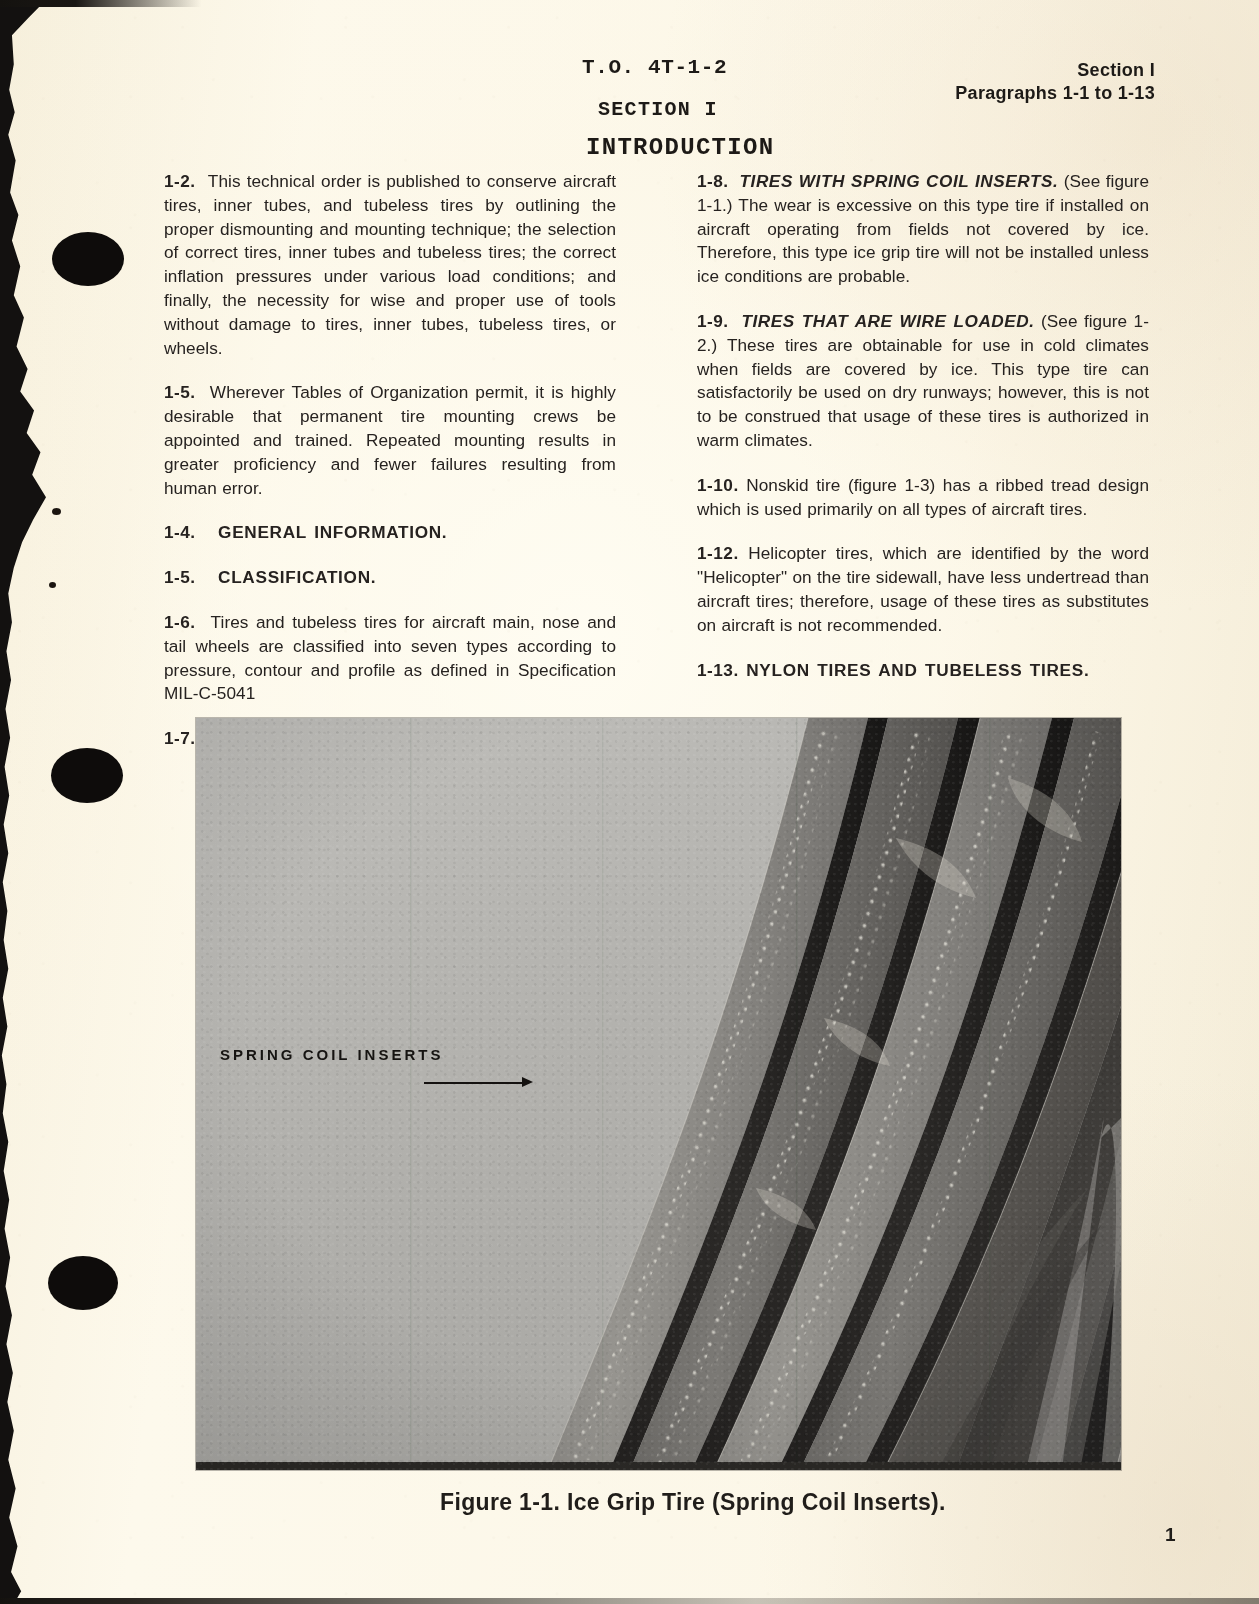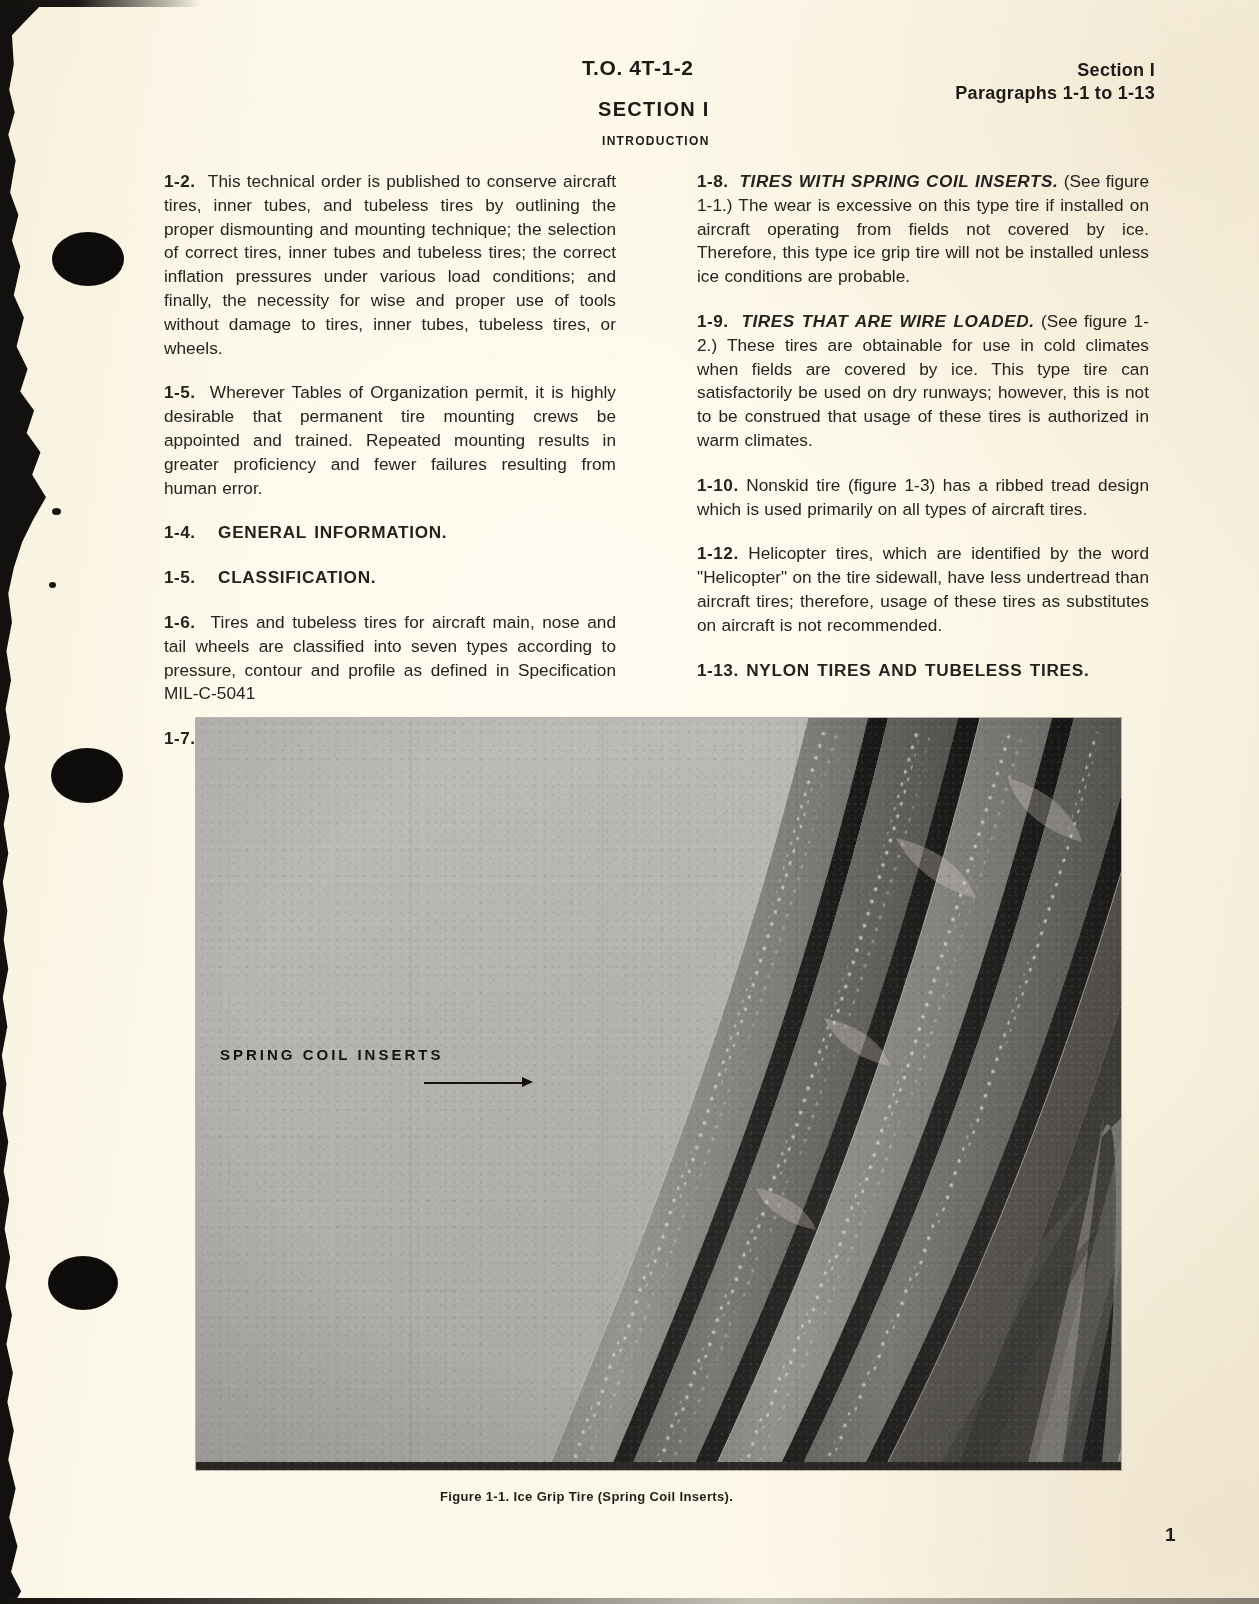--- a/index.html
+++ b/index.html
@@ -91,24 +91,25 @@
     background: linear-gradient(90deg, #14120f 0%, #2a2520 10%, rgba(42,37,32,0.25) 60%, rgba(42,37,32,0.55) 100%);
     pointer-events: none;
   }
 
   
   .hdr {
     position: absolute;
     font-weight: 700;
     letter-spacing: 0.6px;
     white-space: nowrap;
+    font-family: Liberation Mono, monospace;
   }
   #doc-number  { left: 582px; top: 56px;  font-size: 21px; }
   #section-ttl { left: 598px; top: 98px;  font-size: 20px; letter-spacing: 1.3px; }
-  #intro-ttl   { left: 586px; top: 134px; font-size: 12px; letter-spacing: 1.3px; margin-left: 16px; }
+  #intro-ttl   { left: 586px; top: 134px; font-size: 24px; letter-spacing: 1.3px; }
   #hdr-section { position: absolute; right: 104px; top: 60px; font-size: 18px; font-weight: 700; letter-spacing: .3px; }
   #hdr-paras   { position: absolute; right: 104px; top: 83px; font-size: 18px; font-weight: 700; letter-spacing: .3px; }
 
   .column {
     position: absolute;
     top: 170px;
     width: 452px;
   }
   #col-left  { left: 164px; }
   #col-right { left: 697px; }
@@ -187,21 +188,21 @@
     left: 326px; top: 359px;
     width: 0; height: 0;
     border-left: 11px solid #14110f;
     border-top: 5px solid transparent;
     border-bottom: 5px solid transparent;
   }
 
   #fig-caption {
     position: absolute;
     left: 440px; top: 1489px;
-    font-size: 13px;
+    font-size: 23px;
     font-weight: 700;
     letter-spacing: 0.35px;
     color: #201d1a;
     white-space: nowrap;
   }
   #page-number {
     position: absolute;
     left: 1165px; top: 1524px;
     font-size: 19px;
     font-weight: 700;

